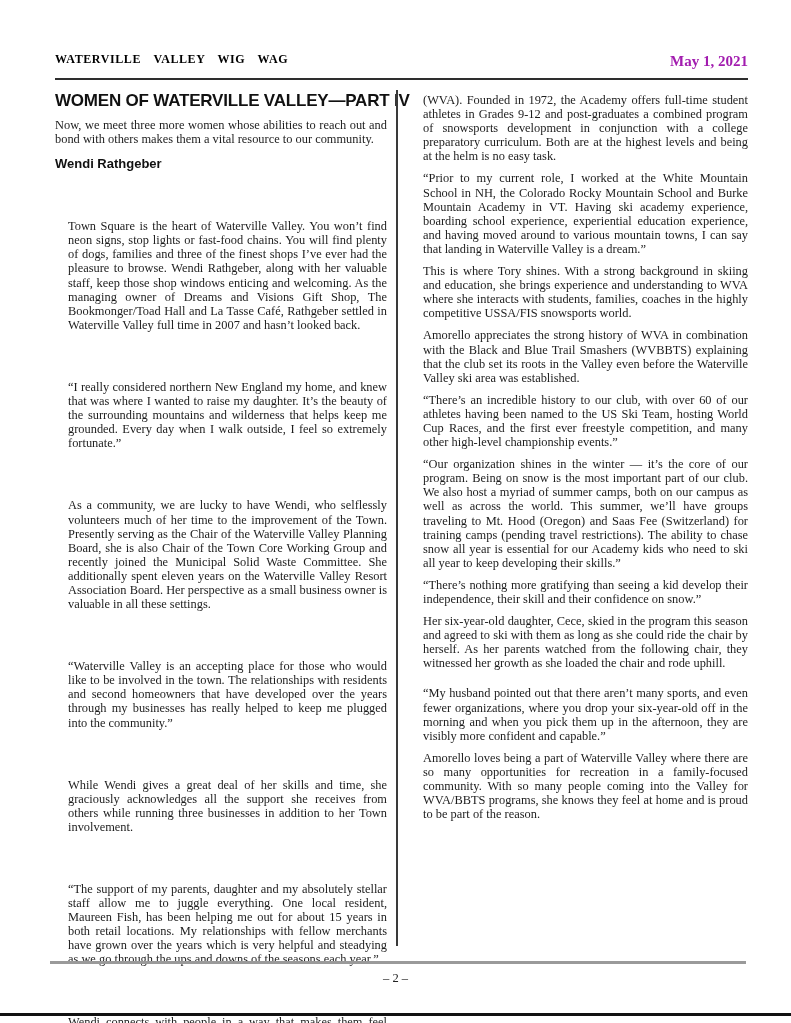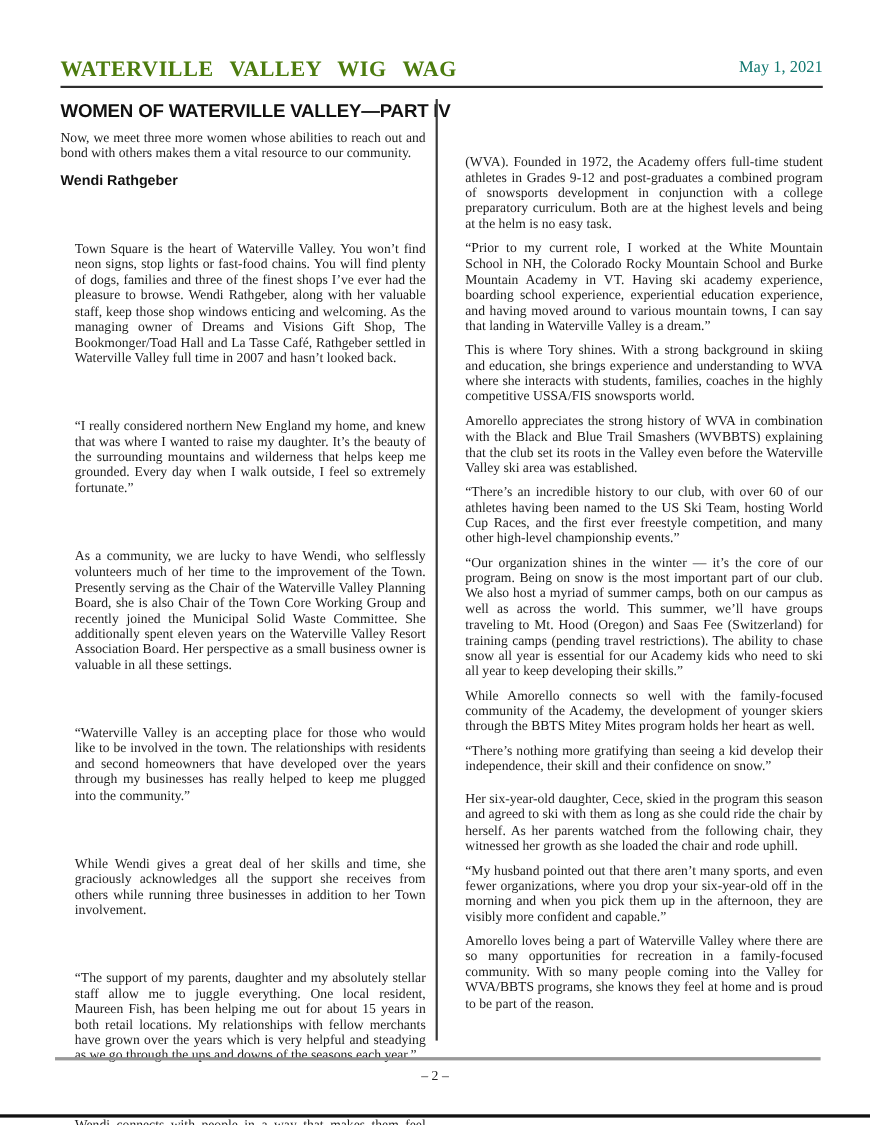--- a/index.html
+++ b/index.html
@@ -4,32 +4,32 @@
 <style>
   html,body{margin:0;padding:0;background:#e8e8e8;}
   .page{
     position:relative;width:791px;height:1023px;background:#ffffff;
     font-family:"Liberation Serif", serif;color:#1c1c1c;overflow:hidden;
     margin:0 auto;
   }
   
   .masthead-title{
     position:absolute;left:55px;top:52px;
-    font-size:20px;font-weight:bold;letter-spacing:0.6px;word-spacing:9px;
-    color:#4d7c0f;white-space:nowrap;
+    font-size:12px;font-weight:bold;letter-spacing:0.6px;word-spacing:9px;
+    color:#000000;white-space:nowrap;
   }
   .masthead-date{
     position:absolute;right:43px;top:53px;
-    font-size:15px;font-weight:normal;color:#0f766e;white-space:nowrap;
+    font-size:15px;font-weight:bold;color:#a21caf;white-space:nowrap;
   }
   .header-rule{position:absolute;left:55px;right:43px;top:78px;height:2px;background:#2e2e2e;}
 
   
   .col-left{position:absolute;left:55px;top:91px;width:332px;}
-  .col-right{position:absolute;left:423px;top:93px;width:325px;margin-top:47px;}
+  .col-right{position:absolute;left:423px;top:93px;width:325px;}
   .divider{position:absolute;left:396px;top:90px;width:2px;height:856px;background:#3a3a3a;}
 
   .article-title{
     font-family:"Liberation Sans", sans-serif;font-size:17px;font-weight:bold;
     letter-spacing:-0.2px;margin:0 0 7px 0;color:#111;white-space:nowrap;
   }
   .byline{
     font-family:"Liberation Sans", sans-serif;font-size:11.5px;font-weight:bold;
     margin:0 0 16px 0;color:#111;
   }
@@ -91,21 +91,20 @@
 
   <div class="divider"></div>
 
   <div class="col-right">
       <p class="para">(WVA). Founded in 1972, the Academy offers full-time student athletes in Grades 9-12 and post-graduates a combined program of snowsports development in conjunction with a college preparatory curriculum. Both are at the highest levels and being at the helm is no easy task.</p>
       <p class="para">“Prior to my current role, I worked at the White Mountain School in NH, the Colorado Rocky Mountain School and Burke Mountain Academy in VT. Having ski academy experience, boarding school experience, experiential education experience, and having moved around to various mountain towns, I can say that landing in Waterville Valley is a dream.”</p>
       <p class="para">This is where Tory shines. With a strong background in skiing and education, she brings experience and understanding to WVA where she interacts with students, families, coaches in the highly competitive USSA/FIS snowsports world.</p>
       <p class="para">Amorello appreciates the strong history of WVA in combination with the Black and Blue Trail Smashers (WVBBTS) explaining that the club set its roots in the Valley even before the Waterville Valley ski area was established.</p>
       <p class="para">“There’s an incredible history to our club, with over 60 of our athletes having been named to the US Ski Team, hosting World Cup Races, and the first ever freestyle competition, and many other high-level championship events.”</p>
       <p class="para">“Our organization shines in the winter — it’s the core of our program. Being on snow is the most important part of our club. We also host a myriad of summer camps, both on our campus as well as across the world. This summer, we’ll have groups traveling to Mt. Hood (Oregon) and Saas Fee (Switzerland) for training camps (pending travel restrictions). The ability to chase snow all year is essential for our Academy kids who need to ski all year to keep developing their skills.”</p>
-      <p class="para">While Amorello connects so well with the family-focused community of the Academy, the development of younger skiers through the BBTS Mitey Mites program holds her heart as well.</p>
       <p class="para">“There’s nothing more gratifying than seeing a kid develop their independence, their skill and their confidence on snow.”</p>
       <p class="para">Her six-year-old daughter, Cece, skied in the program this season and agreed to ski with them as long as she could ride the chair by herself. As her parents watched from the following chair, they witnessed her growth as she loaded the chair and rode uphill.</p>
       <p class="para">“My husband pointed out that there aren’t many sports, and even fewer organizations, where you drop your six-year-old off in the morning and when you pick them up in the afternoon, they are visibly more confident and capable.”</p>
       <p class="para">Amorello loves being a part of Waterville Valley where there are so many opportunities for recreation in a family-focused community.  With so many people coming into the Valley for WVA/BBTS programs, she knows they feel at home and is proud to be part of the reason.</p>
     </div>
 
   <div class="footer-rule"></div>
   <div class="page-number">– 2 –</div>
   <div class="bottom-edge"></div>
 

